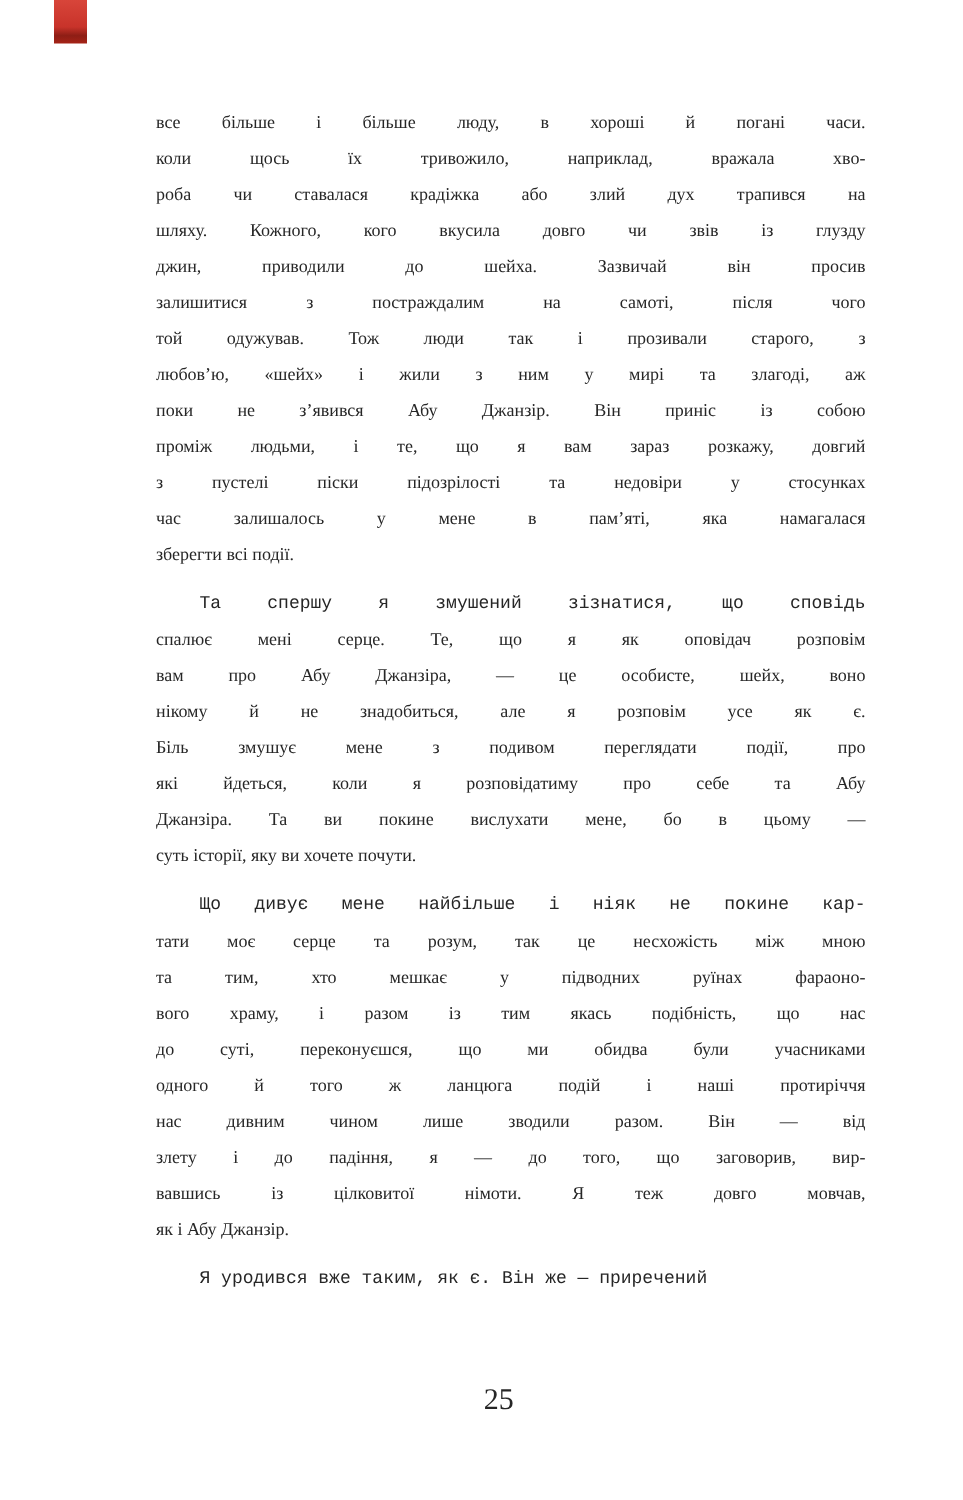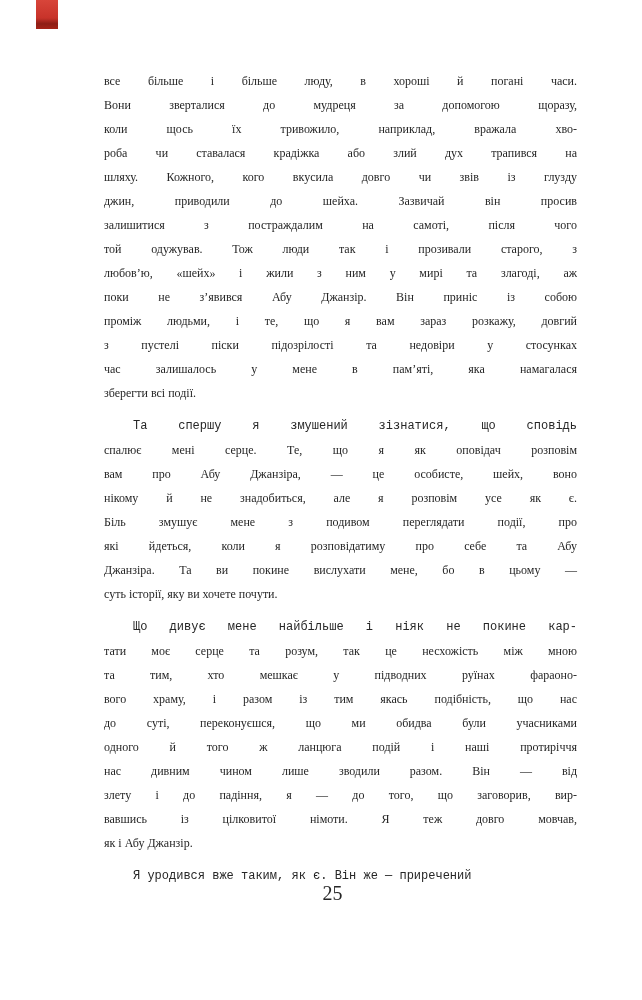--- a/index.html
+++ b/index.html
@@ -40,38 +40,37 @@
     font-size: 12px;
     text-align: justify;
     text-align-last: justify;
     white-space: normal;
     margin-left: 16px;
   }
   .line.last { text-align-last: left; }
   .paragraph.indent .line.first { text-indent: 29px; font-family: Liberation Mono, monospace; }
   .page-number {
     position: absolute;
-    top: 881px;
+    top: 921px;
     left: 88px;
     width: 489px;
     text-align: center;
     font-size: 20px;
     line-height: 24px;
     color: #262626;
   }
 </style>
 </head>
 <body>
 
 <div class="page">
   <div class="bookmark"></div>
   <div class="text-block" id="text-block">
       <div class="paragraph">
         <div class="line first">все більше і більше люду, в хороші й погані часи.</div>
-        <div class="line">Вони зверталися до мудреця за допомогою щоразу,</div>
         <div class="line">коли щось їх тривожило, наприклад, вражала хво-</div>
         <div class="line">роба чи ставалася крадіжка або злий дух трапився на</div>
         <div class="line">шляху. Кожного, кого вкусила довго чи звів із глузду</div>
         <div class="line">джин, приводили до шейха. Зазвичай він просив</div>
         <div class="line">залишитися з постраждалим на самоті, після чого</div>
         <div class="line">той одужував. Тож люди так і прозивали старого, з</div>
         <div class="line">любов’ю, «шейх» і жили з ним у мирі та злагоді, аж</div>
         <div class="line">поки не з’явився Абу Джанзір. Він приніс із собою</div>
         <div class="line">проміж людьми, і те, що я вам зараз розкажу, довгий</div>
         <div class="line">з пустелі піски підозрілості та недовіри у стосунках</div>

